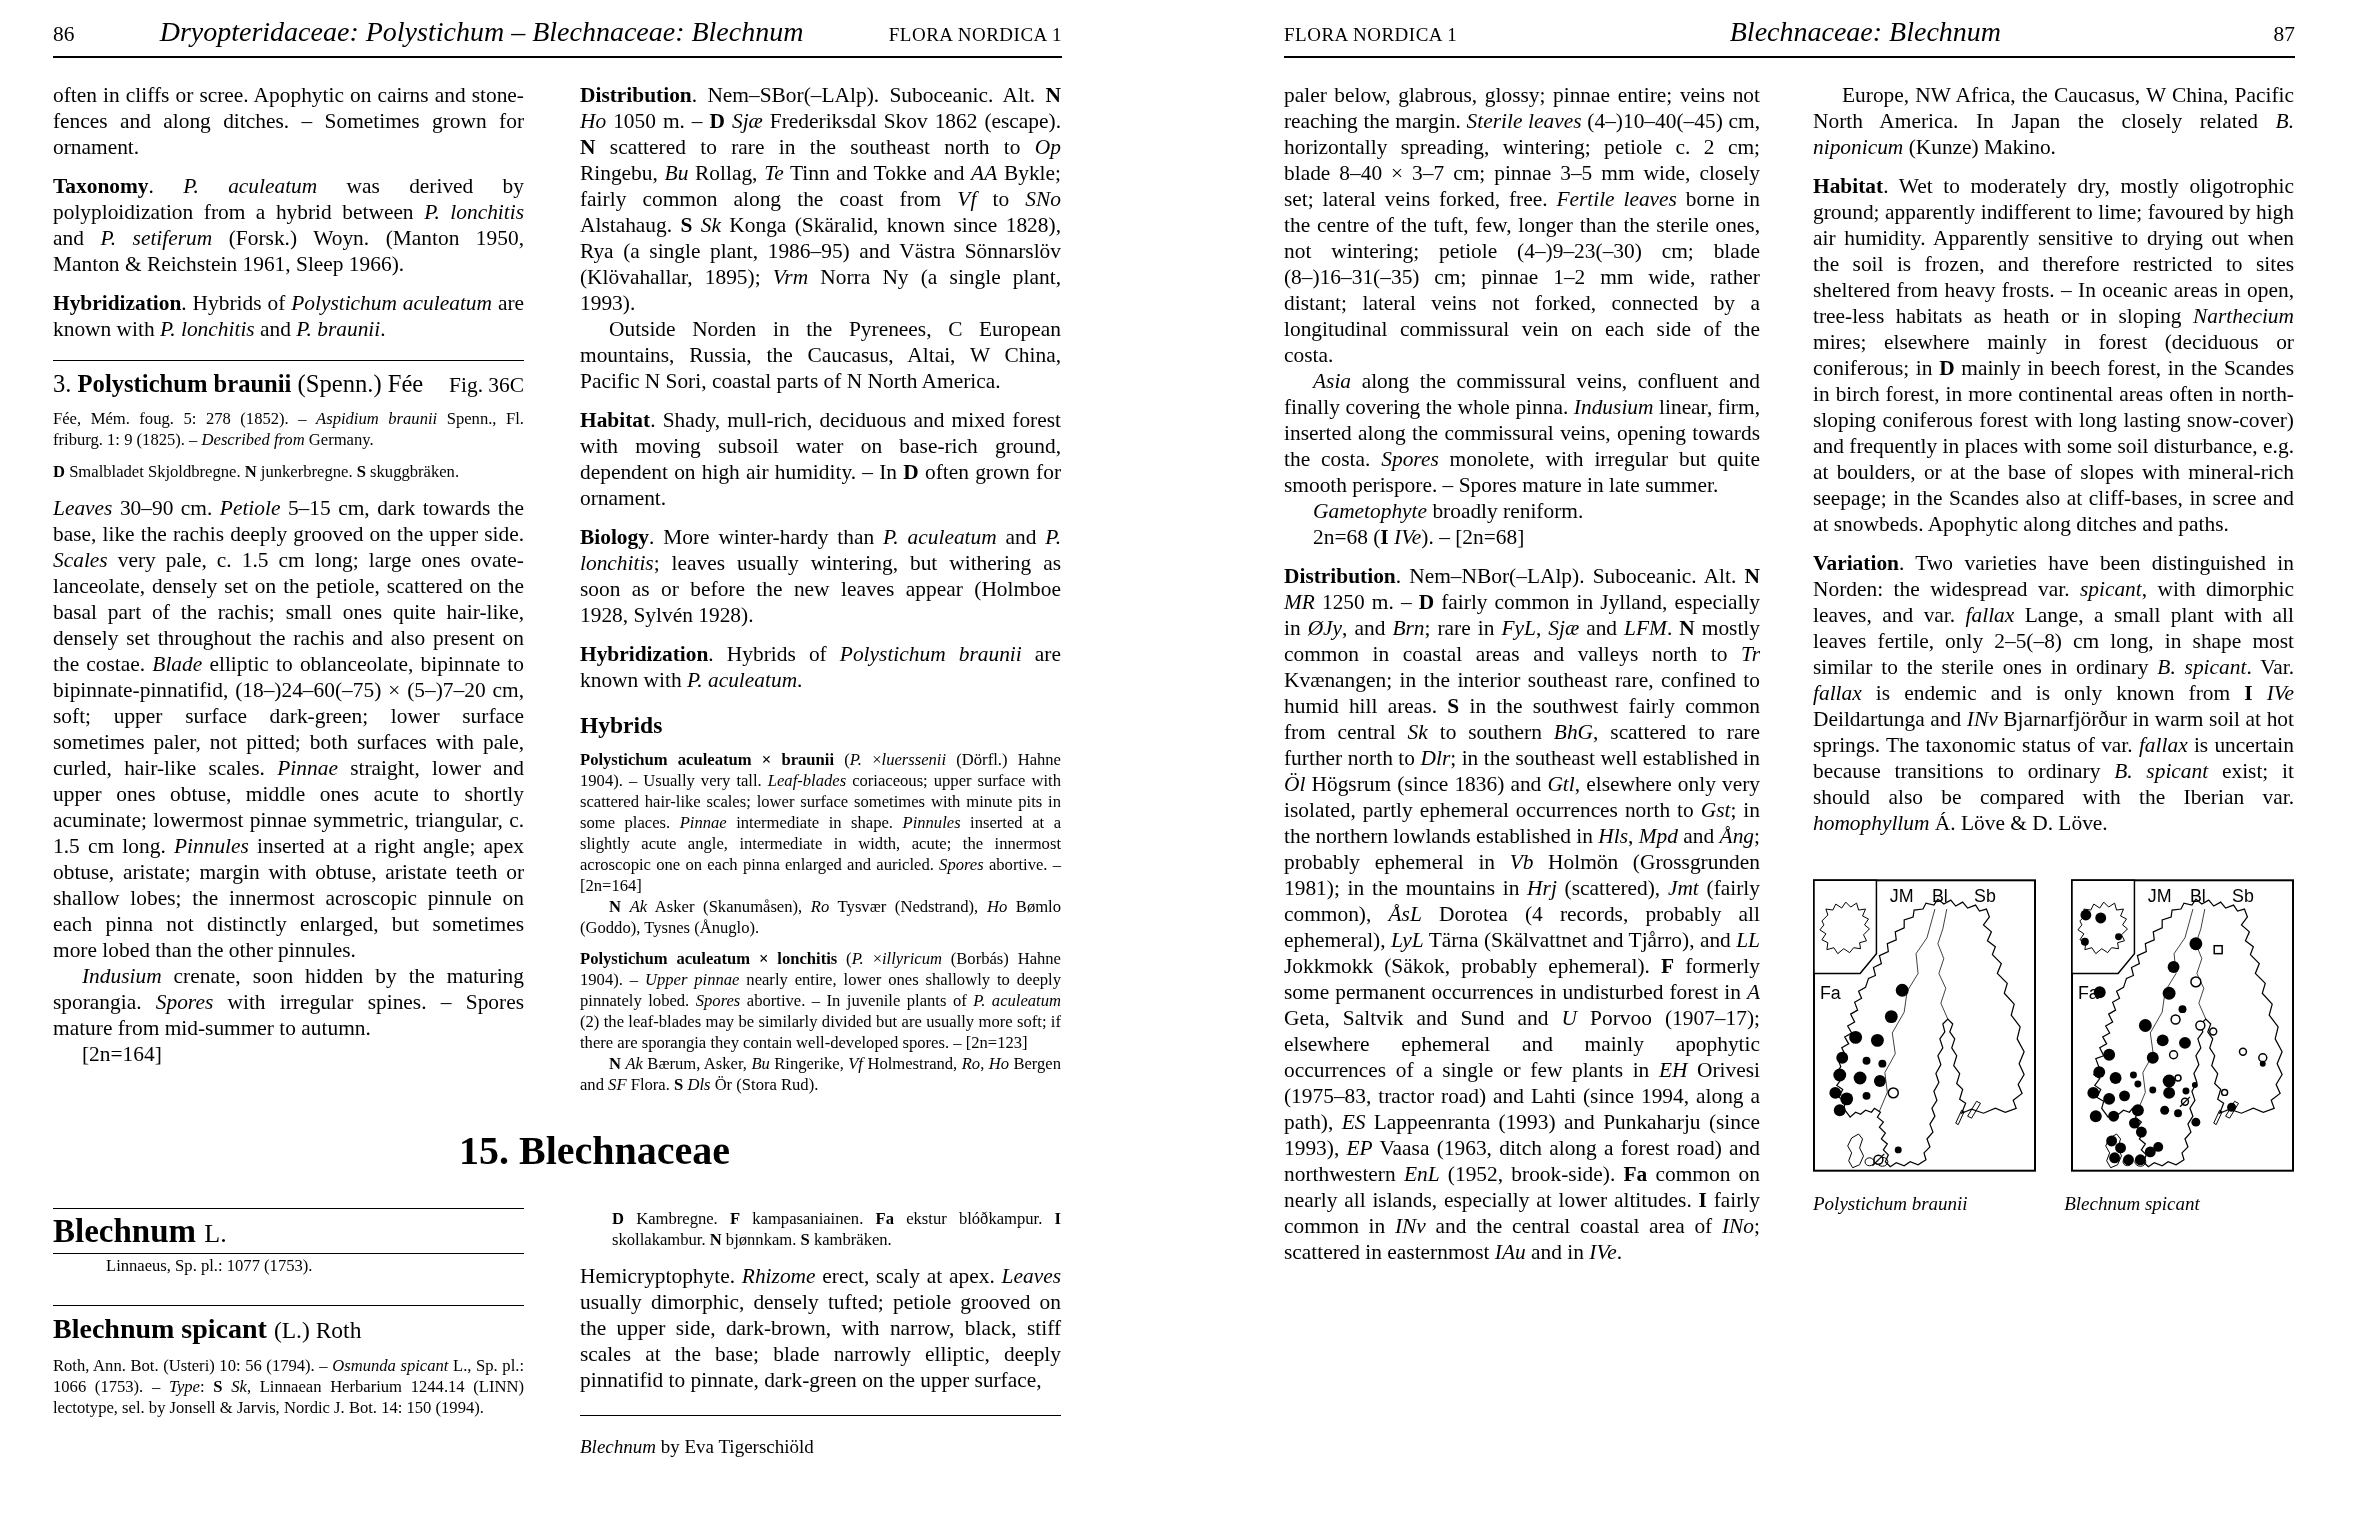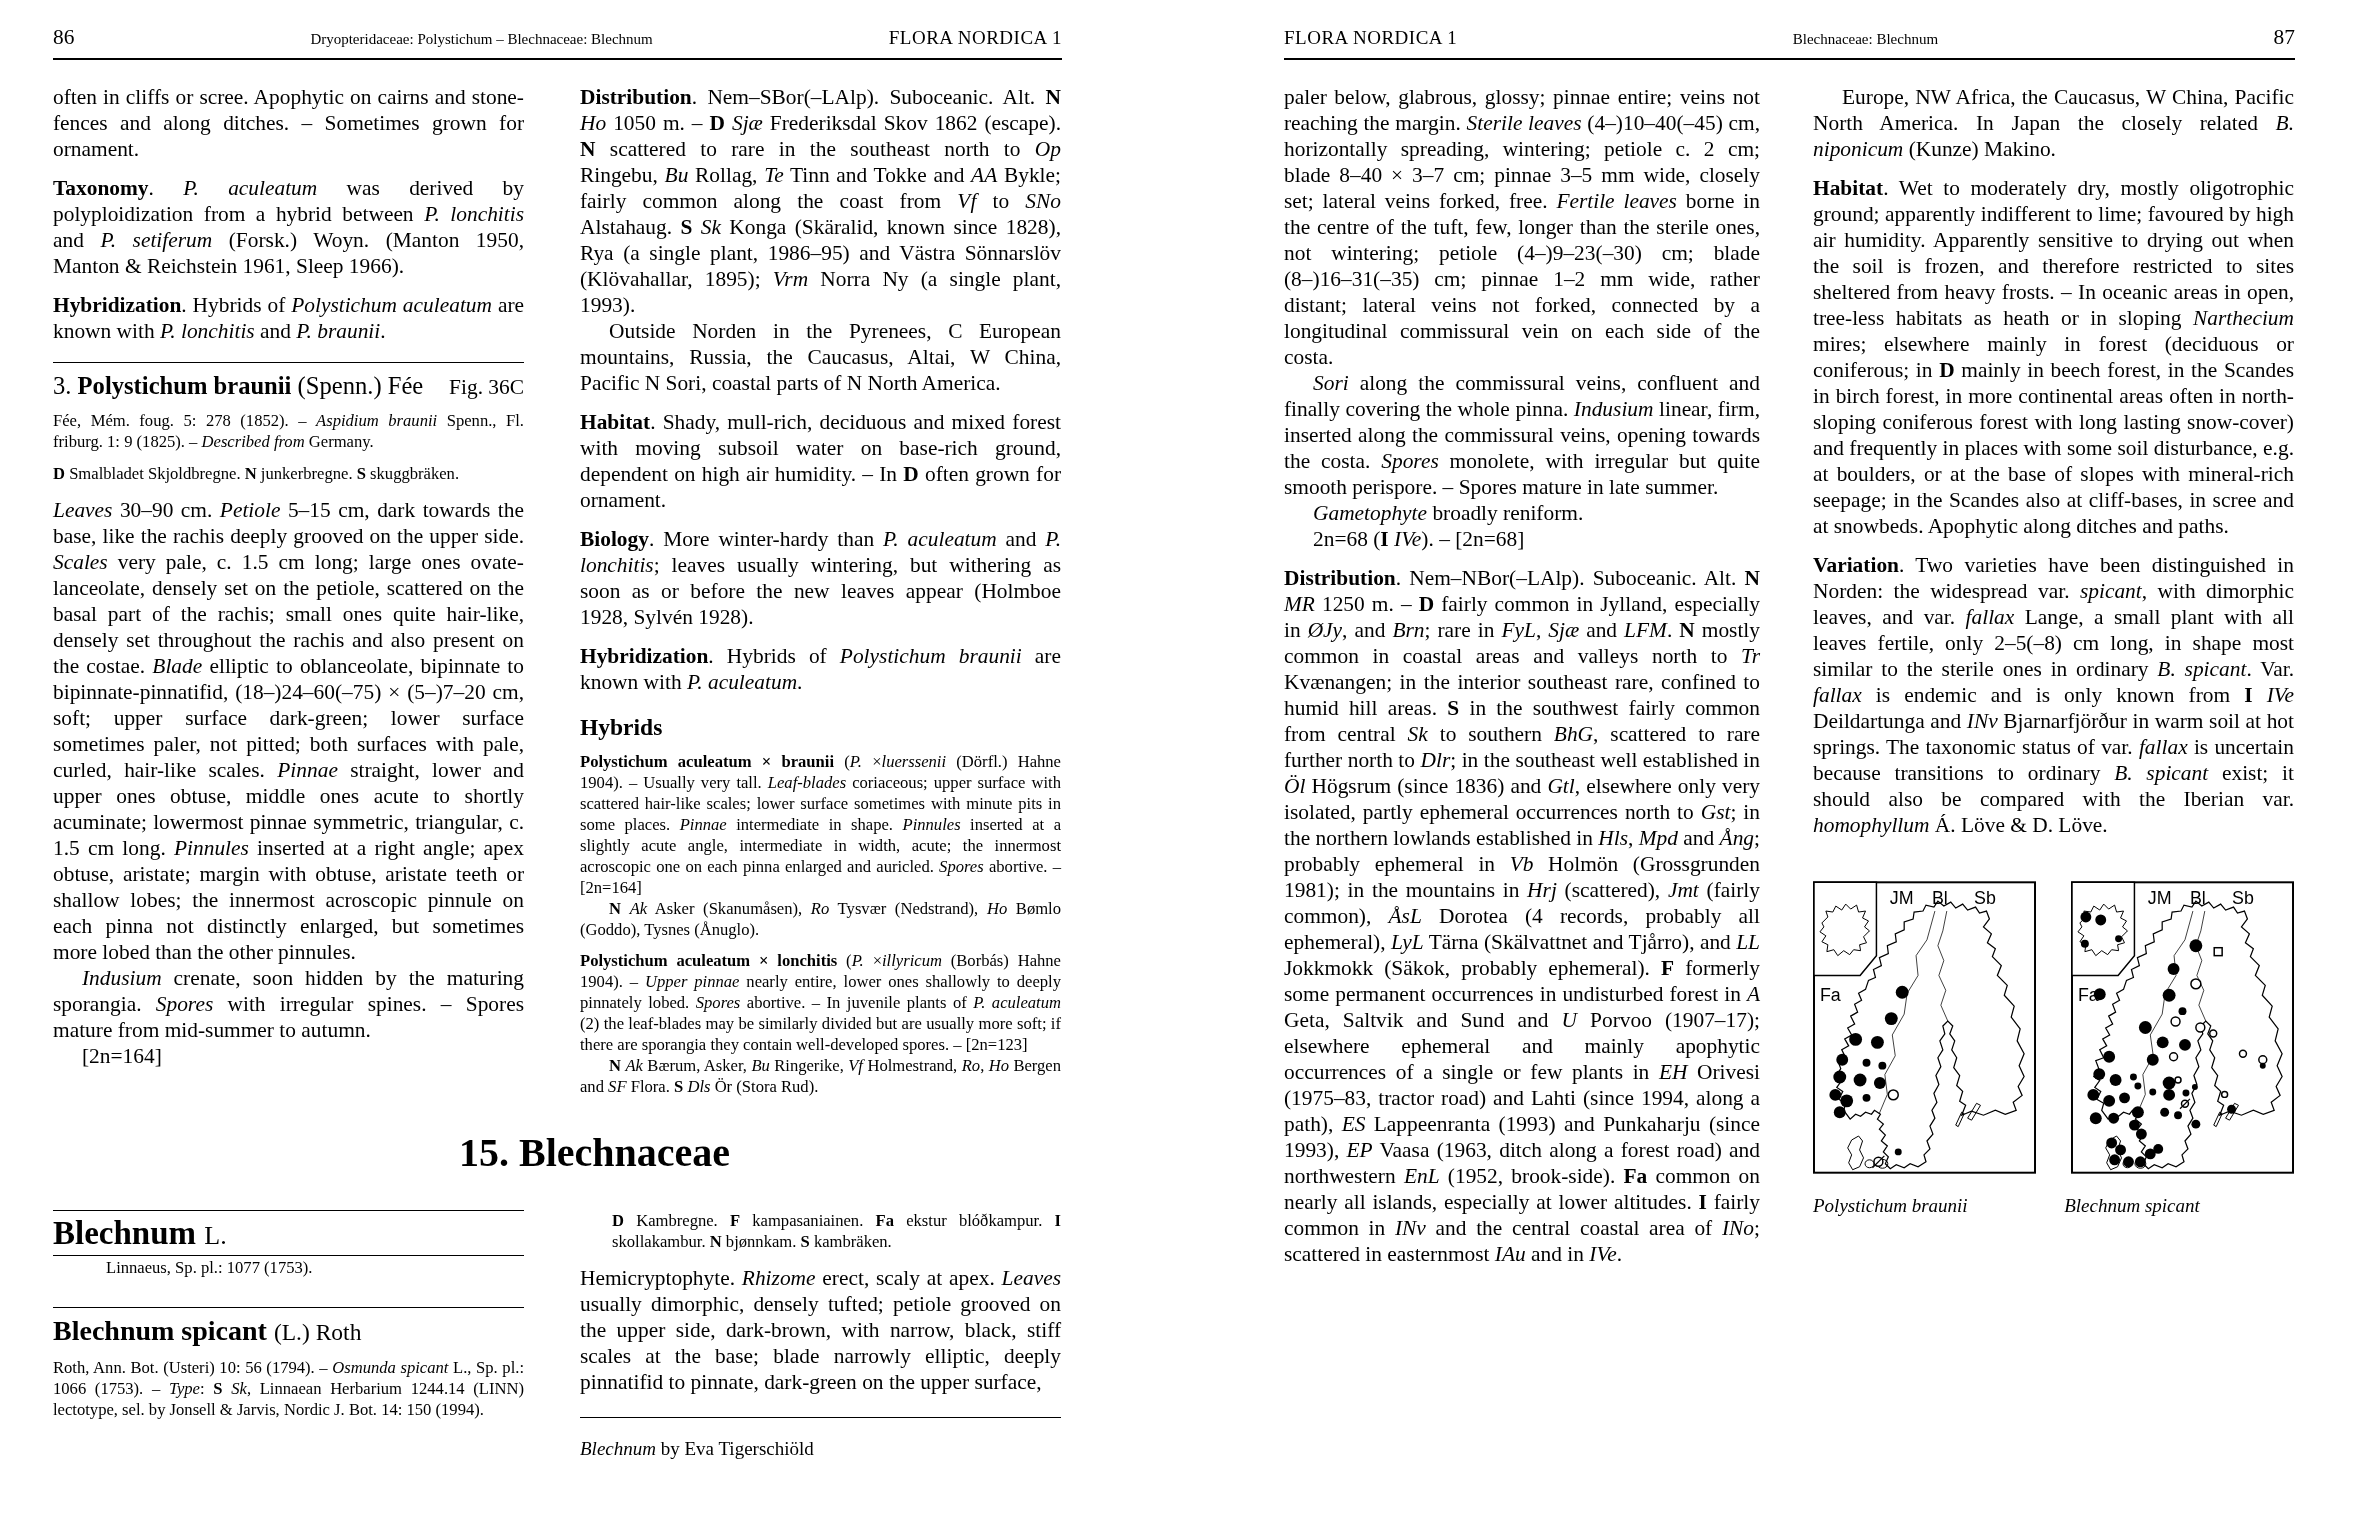--- a/index.html
+++ b/index.html
@@ -5,21 +5,21 @@
   html,body{margin:0;padding:0;background:#e8e8e8;}
   .spread{position:relative;width:2377px;height:1533px;background:#ffffff;color:#000;
           font-family:"Liberation Serif","DejaVu Serif",serif;overflow:hidden;}
   .page{position:absolute;top:0;height:1533px;width:1189px;}
   #page86{left:0;}
   #page87{left:1189px;}
   .phead{display:flex;justify-content:space-between;align-items:baseline;margin-top:16px;}
   #page86 .phead{margin-left:53px;margin-right:127px;}
   #page87 .phead{margin-left:95px;margin-right:83px;}
   .pnum{font-size:21.4px;}
-  .ptitle{font-size:15px;margin-top:15px;}
+  .ptitle{font-size:28px;font-style:italic;}
   .pflora{font-size:19px;letter-spacing:0.5px;}
   .headrule{border:0;border-top:2.1px solid #000;margin:7.5px 0 0 0;}
   #page86 .headrule{margin-left:53px;margin-right:127px;}
   #page87 .headrule{margin-left:95px;margin-right:83px;}
   .cols{display:flex;}
   #page86 .cols{margin-left:53px;}
   #page87 .cols{margin-left:95px;}
   .col{text-align:justify;}
   .c1{width:471px;margin-right:56px;}
   .c2{width:481px;}
@@ -123,21 +123,21 @@
     <div class="phead">
       <span class="pflora">FLORA NORDICA 1</span>
       <span class="ptitle">Blechnaceae: Blechnum</span>
       <span class="pnum">87</span>
     </div>
     <hr class="headrule">
 
     <div class="cols top">
       <div class="col c3">
         <p>paler below, glabrous, glossy; pinnae entire; veins not reaching the margin. <i>Sterile leaves</i> (4–)10–40(–45) cm, horizontally spreading, wintering; petiole c. 2 cm; blade 8–40 × 3–7 cm; pinnae 3–5 mm wide, closely set; lateral veins forked, free. <i>Fertile leaves</i> borne in the centre of the tuft, few, longer than the sterile ones, not wintering; petiole (4–)9–23(–30) cm; blade (8–)16–31(–35) cm; pinnae 1–2 mm wide, rather distant; lateral veins not forked, connected by a longitudinal commissural vein on each side of the costa.</p>
-        <p class="indent"><i>Sori</i> along the commissural veins, confluent and finally covering the whole pinna. <i>Indusium</i> linear, firm, inserted along the commissural veins, opening towards the costa. <i>Spores</i> monolete, with irregular but quite smooth perispore. – Spores mature in late summer.</p>
+        <p class="indent"><i>Asia</i> along the commissural veins, confluent and finally covering the whole pinna. <i>Indusium</i> linear, firm, inserted along the commissural veins, opening towards the costa. <i>Spores</i> monolete, with irregular but quite smooth perispore. – Spores mature in late summer.</p>
         <p class="indent"><i>Gametophyte</i> broadly reniform.</p>
         <p class="indent">2n=68 (<b>I</b> <i>IVe</i>). – [2n=68]</p>
         <p class="gap"><b>Distribution</b>. Nem–NBor(–LAlp). Suboceanic. Alt. <b>N</b> <i>MR</i> 1250 m. – <b>D</b> fairly common in Jylland, especially in <i>ØJy</i>, and <i>Brn</i>; rare in <i>FyL</i>, <i>Sjæ</i> and <i>LFM</i>. <b>N</b> mostly common in coastal areas and valleys north to <i>Tr</i> Kvænangen; in the interior southeast rare, confined to humid hill areas. <b>S</b> in the southwest fairly common from central <i>Sk</i> to southern <i>BhG</i>, scattered to rare further north to <i>Dlr</i>; in the southeast well established in <i>Öl</i> Högsrum (since 1836) and <i>Gtl</i>, elsewhere only very isolated, partly ephemeral occurrences north to <i>Gst</i>; in the northern lowlands established in <i>Hls</i>, <i>Mpd</i> and <i>Ång</i>; probably ephemeral in <i>Vb</i> Holmön (Grossgrunden 1981); in the mountains in <i>Hrj</i> (scattered), <i>Jmt</i> (fairly common), <i>ÅsL</i> Dorotea (4 records, probably all ephemeral), <i>LyL</i> Tärna (Skälvattnet and Tjårro), and <i>LL</i> Jokkmokk (Säkok, probably ephemeral). <b>F</b> formerly some permanent occurrences in undisturbed forest in <i>A</i> Geta, Saltvik and Sund and <i>U</i> Porvoo (1907–17); elsewhere ephemeral and mainly apophytic occurrences of a single or few plants in <i>EH</i> Orivesi (1975–83, tractor road) and Lahti (since 1994, along a path), <i>ES</i> Lappeenranta (1993) and Punkaharju (since 1993), <i>EP</i> Vaasa (1963, ditch along a forest road) and northwestern <i>EnL</i> (1952, brook-side). <b>Fa</b> common on nearly all islands, especially at lower altitudes. <b>I</b> fairly common in <i>INv</i> and the central coastal area of <i>INo</i>; scattered in easternmost <i>IAu</i> and in <i>IVe</i>.</p>
       </div>
 
       <div class="col c4">
         <p class="indent">Europe, NW Africa, the Caucasus, W China, Pacific North America. In Japan the closely related <i>B. niponicum</i> (Kunze) Makino.</p>
         <p class="gap"><b>Habitat</b>. Wet to moderately dry, mostly oligotrophic ground; apparently indifferent to lime; favoured by high air humidity. Apparently sensitive to drying out when the soil is frozen, and therefore restricted to sites sheltered from heavy frosts. – In oceanic areas in open, tree-less habitats as heath or in sloping <i>Narthecium</i> mires; elsewhere mainly in forest (deciduous or coniferous; in <b>D</b> mainly in beech forest, in the Scandes in birch forest, in more continental areas often in north-sloping coniferous forest with long lasting snow-cover) and frequently in places with some soil disturbance, e.g. at boulders, or at the base of slopes with mineral-rich seepage; in the Scandes also at cliff-bases, in scree and at snowbeds. Apophytic along ditches and paths.</p>
         <p class="gap"><b>Variation</b>. Two varieties have been distinguished in Norden: the widespread var. <i>spicant</i>, with dimorphic leaves, and var. <i>fallax</i> Lange, a small plant with all leaves fertile, only 2–5(–8) cm long, in shape most similar to the sterile ones in ordinary <i>B. spicant</i>. Var. <i>fallax</i> is endemic and is only known from <b>I</b> <i>IVe</i> Deildartunga and <i>INv</i> Bjarnarfjörður in warm soil at hot springs. The taxonomic status of var. <i>fallax</i> is uncertain because transitions to ordinary <i>B. spicant</i> exist; it should also be compared with the Iberian var. <i>homophyllum</i> Á. Löve &amp; D. Löve.</p>
 

